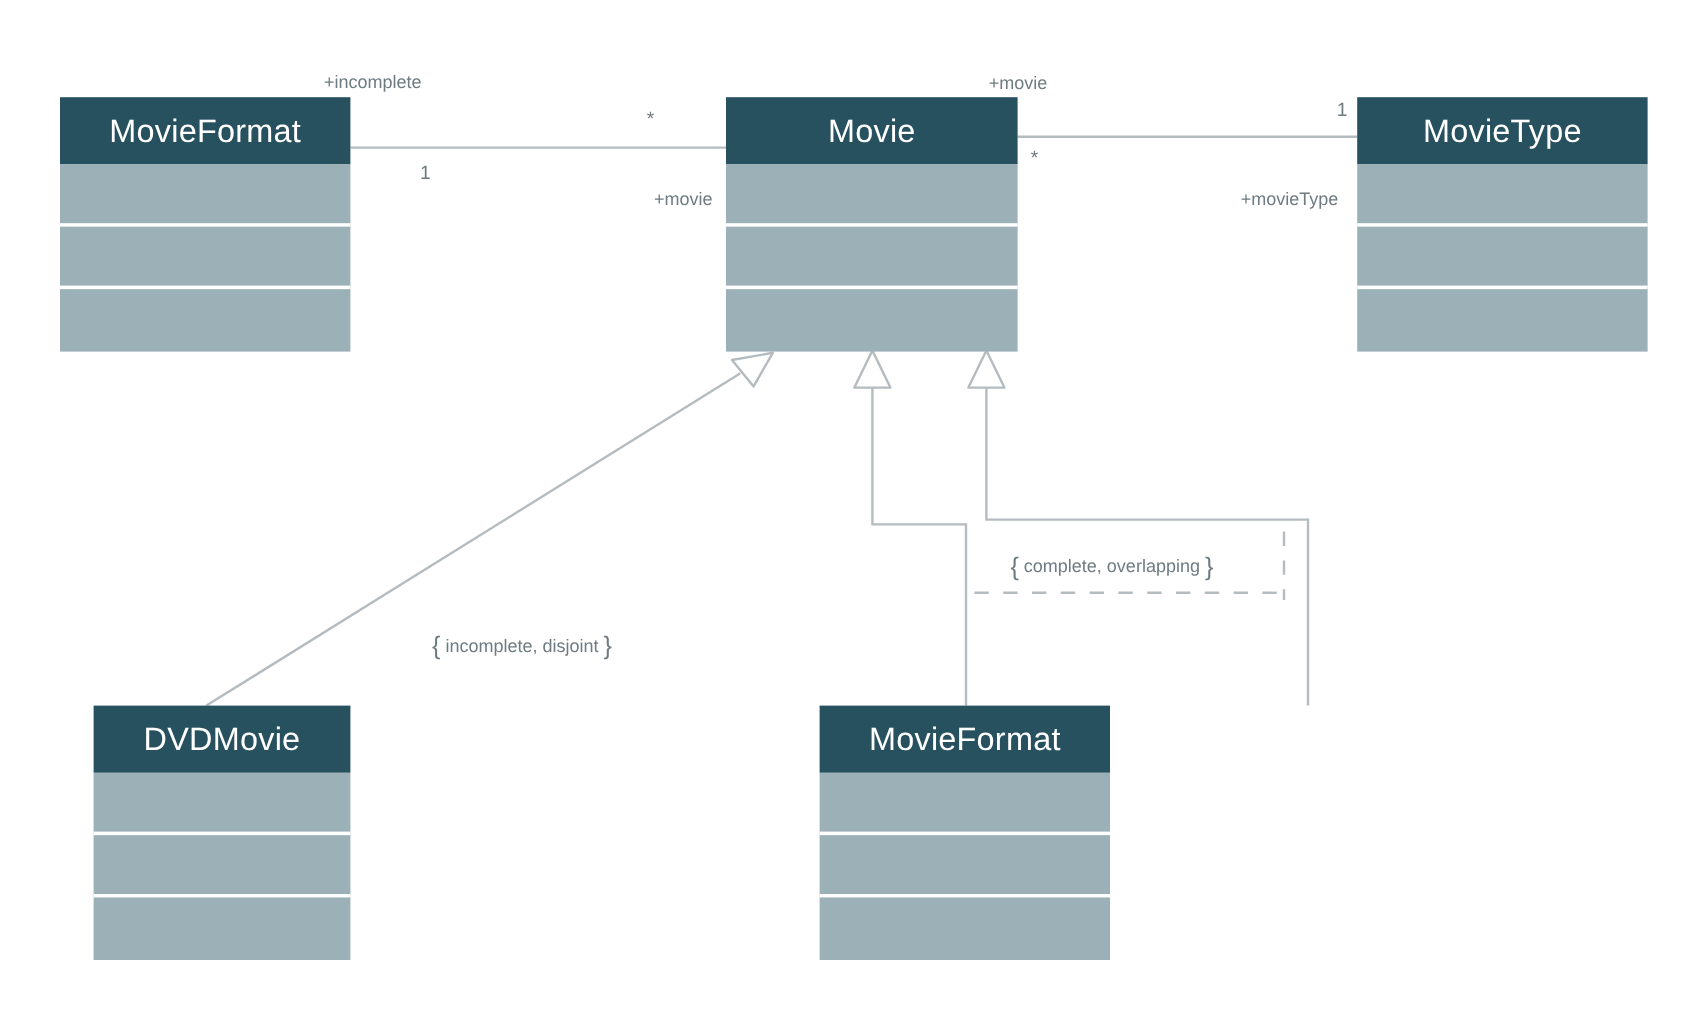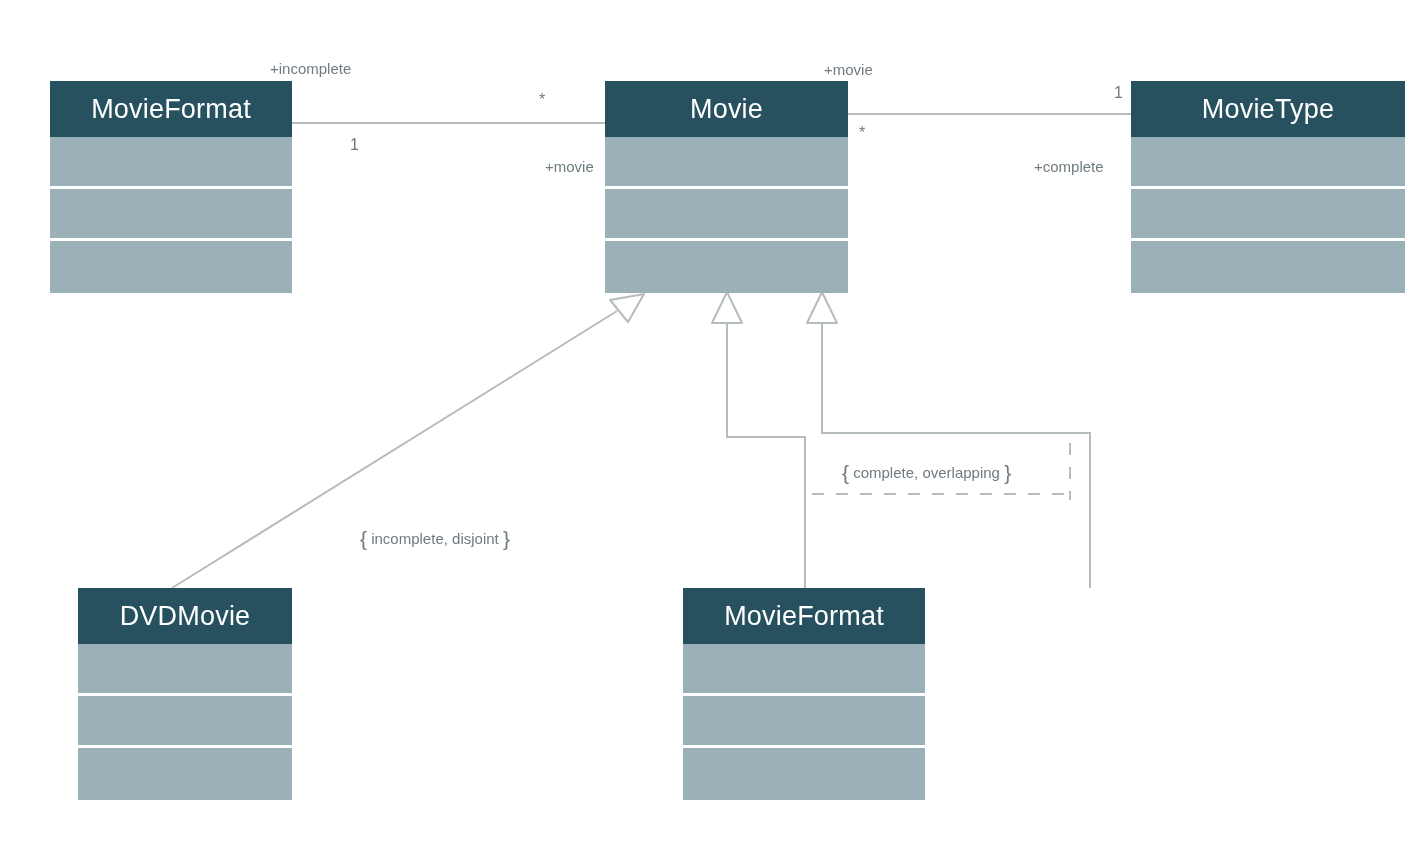--- a/index.html
+++ b/index.html
@@ -118,21 +118,21 @@
 
   <div class="uml-class" style="left:605px; top:81px; width:243px;">
     <div class="uml-header">Movie</div>
     <div class="uml-compartments">
       <div class="uml-compartment"></div>
       <div class="uml-compartment"></div>
       <div class="uml-compartment last"></div>
     </div>
   </div>
 
-  <div class="uml-class" style="left:1131px; top:81px; width:274px;">
+  <div class="uml-class" style="left:1131px; top:81px; width:242px;">
     <div class="uml-header">MovieType</div>
     <div class="uml-compartments">
       <div class="uml-compartment"></div>
       <div class="uml-compartment"></div>
       <div class="uml-compartment last"></div>
     </div>
   </div>
 
   <div class="uml-class" style="left:50px; top:588px; width:242px;padding-left:28px;">
     <div class="uml-header">DVDMovie</div>
@@ -154,21 +154,21 @@
 
 
   <div class="edge-label" style="left:270px; top:61px;">+incomplete</div>
   <div class="edge-label mult" style="left:350px; top:137px;">1</div>
   <div class="edge-label mult" style="left:539px; top:92px;">*</div>
   <div class="edge-label" style="left:545px; top:159px;">+movie</div>
 
   <div class="edge-label" style="left:824px; top:62px;">+movie</div>
   <div class="edge-label mult" style="left:859px; top:125px;">*</div>
   <div class="edge-label mult" style="left:1114px; top:85px;">1</div>
-  <div class="edge-label" style="left:1034px; top:159px;">+complete</div>
+  <div class="edge-label" style="left:1034px; top:159px;">+movieType</div>
 
   <div class="constraint-label" style="left:332px; top:528px;margin-left:22px;">
     <span class="brace">{</span>
     <span>incomplete, disjoint</span>
     <span class="brace">}</span>
   </div>
 
   <div class="constraint-label" style="left:836px; top:462px;">
     <span class="brace">{</span>
     <span>complete, overlapping</span>

